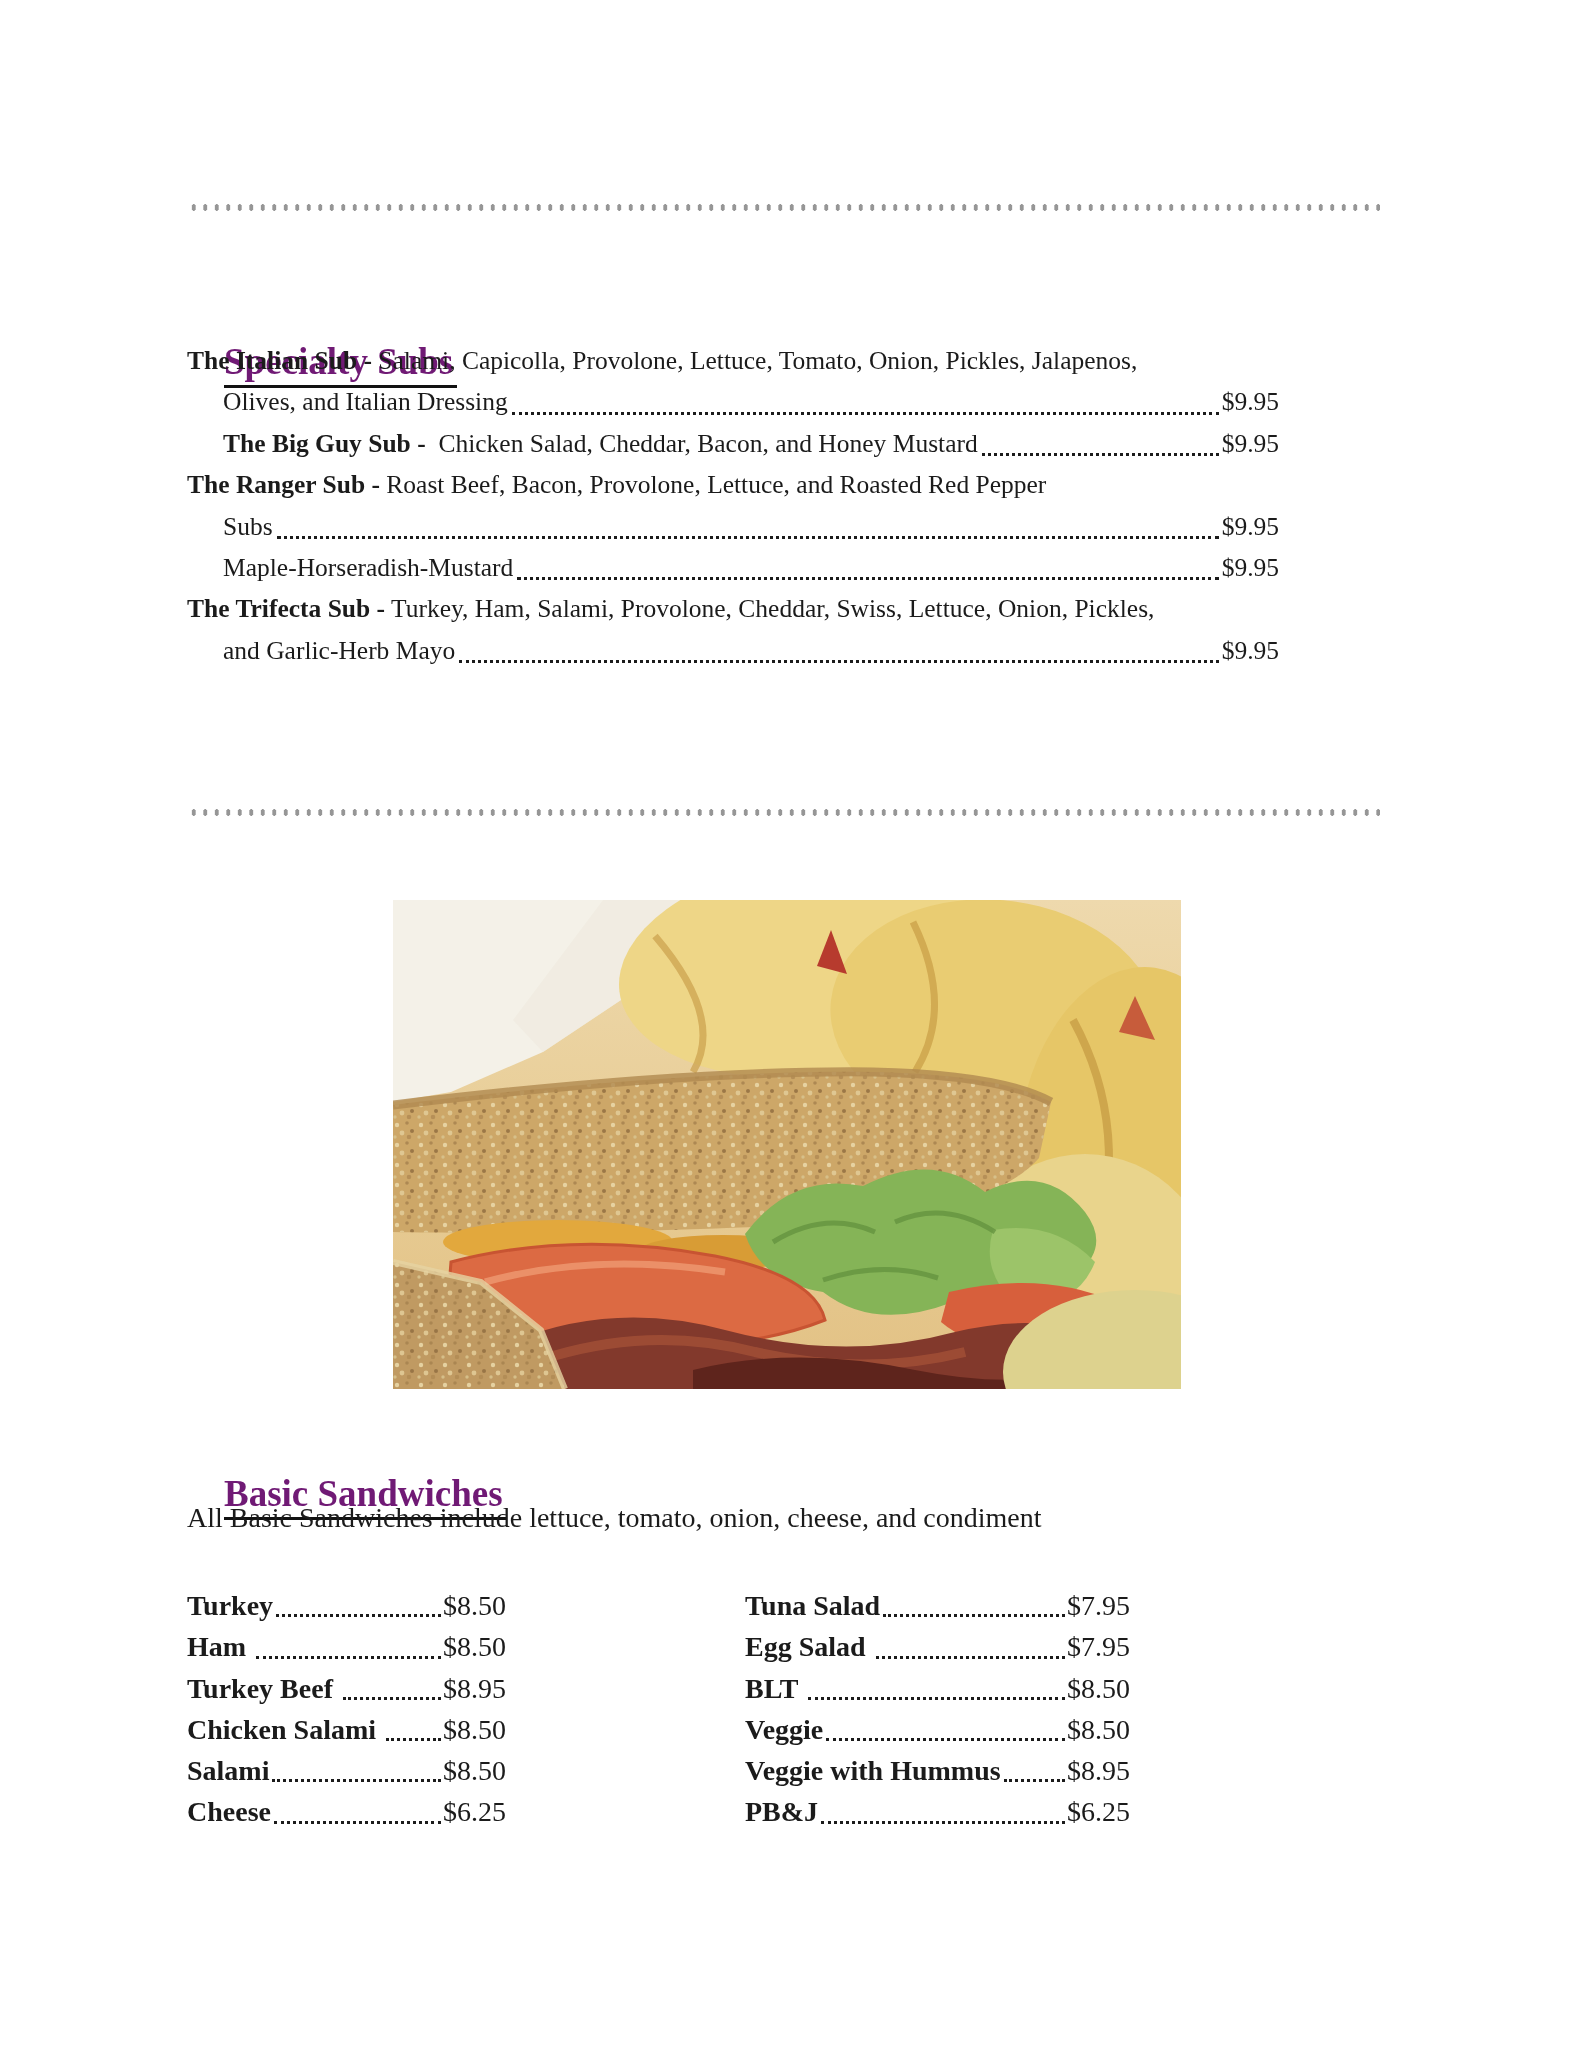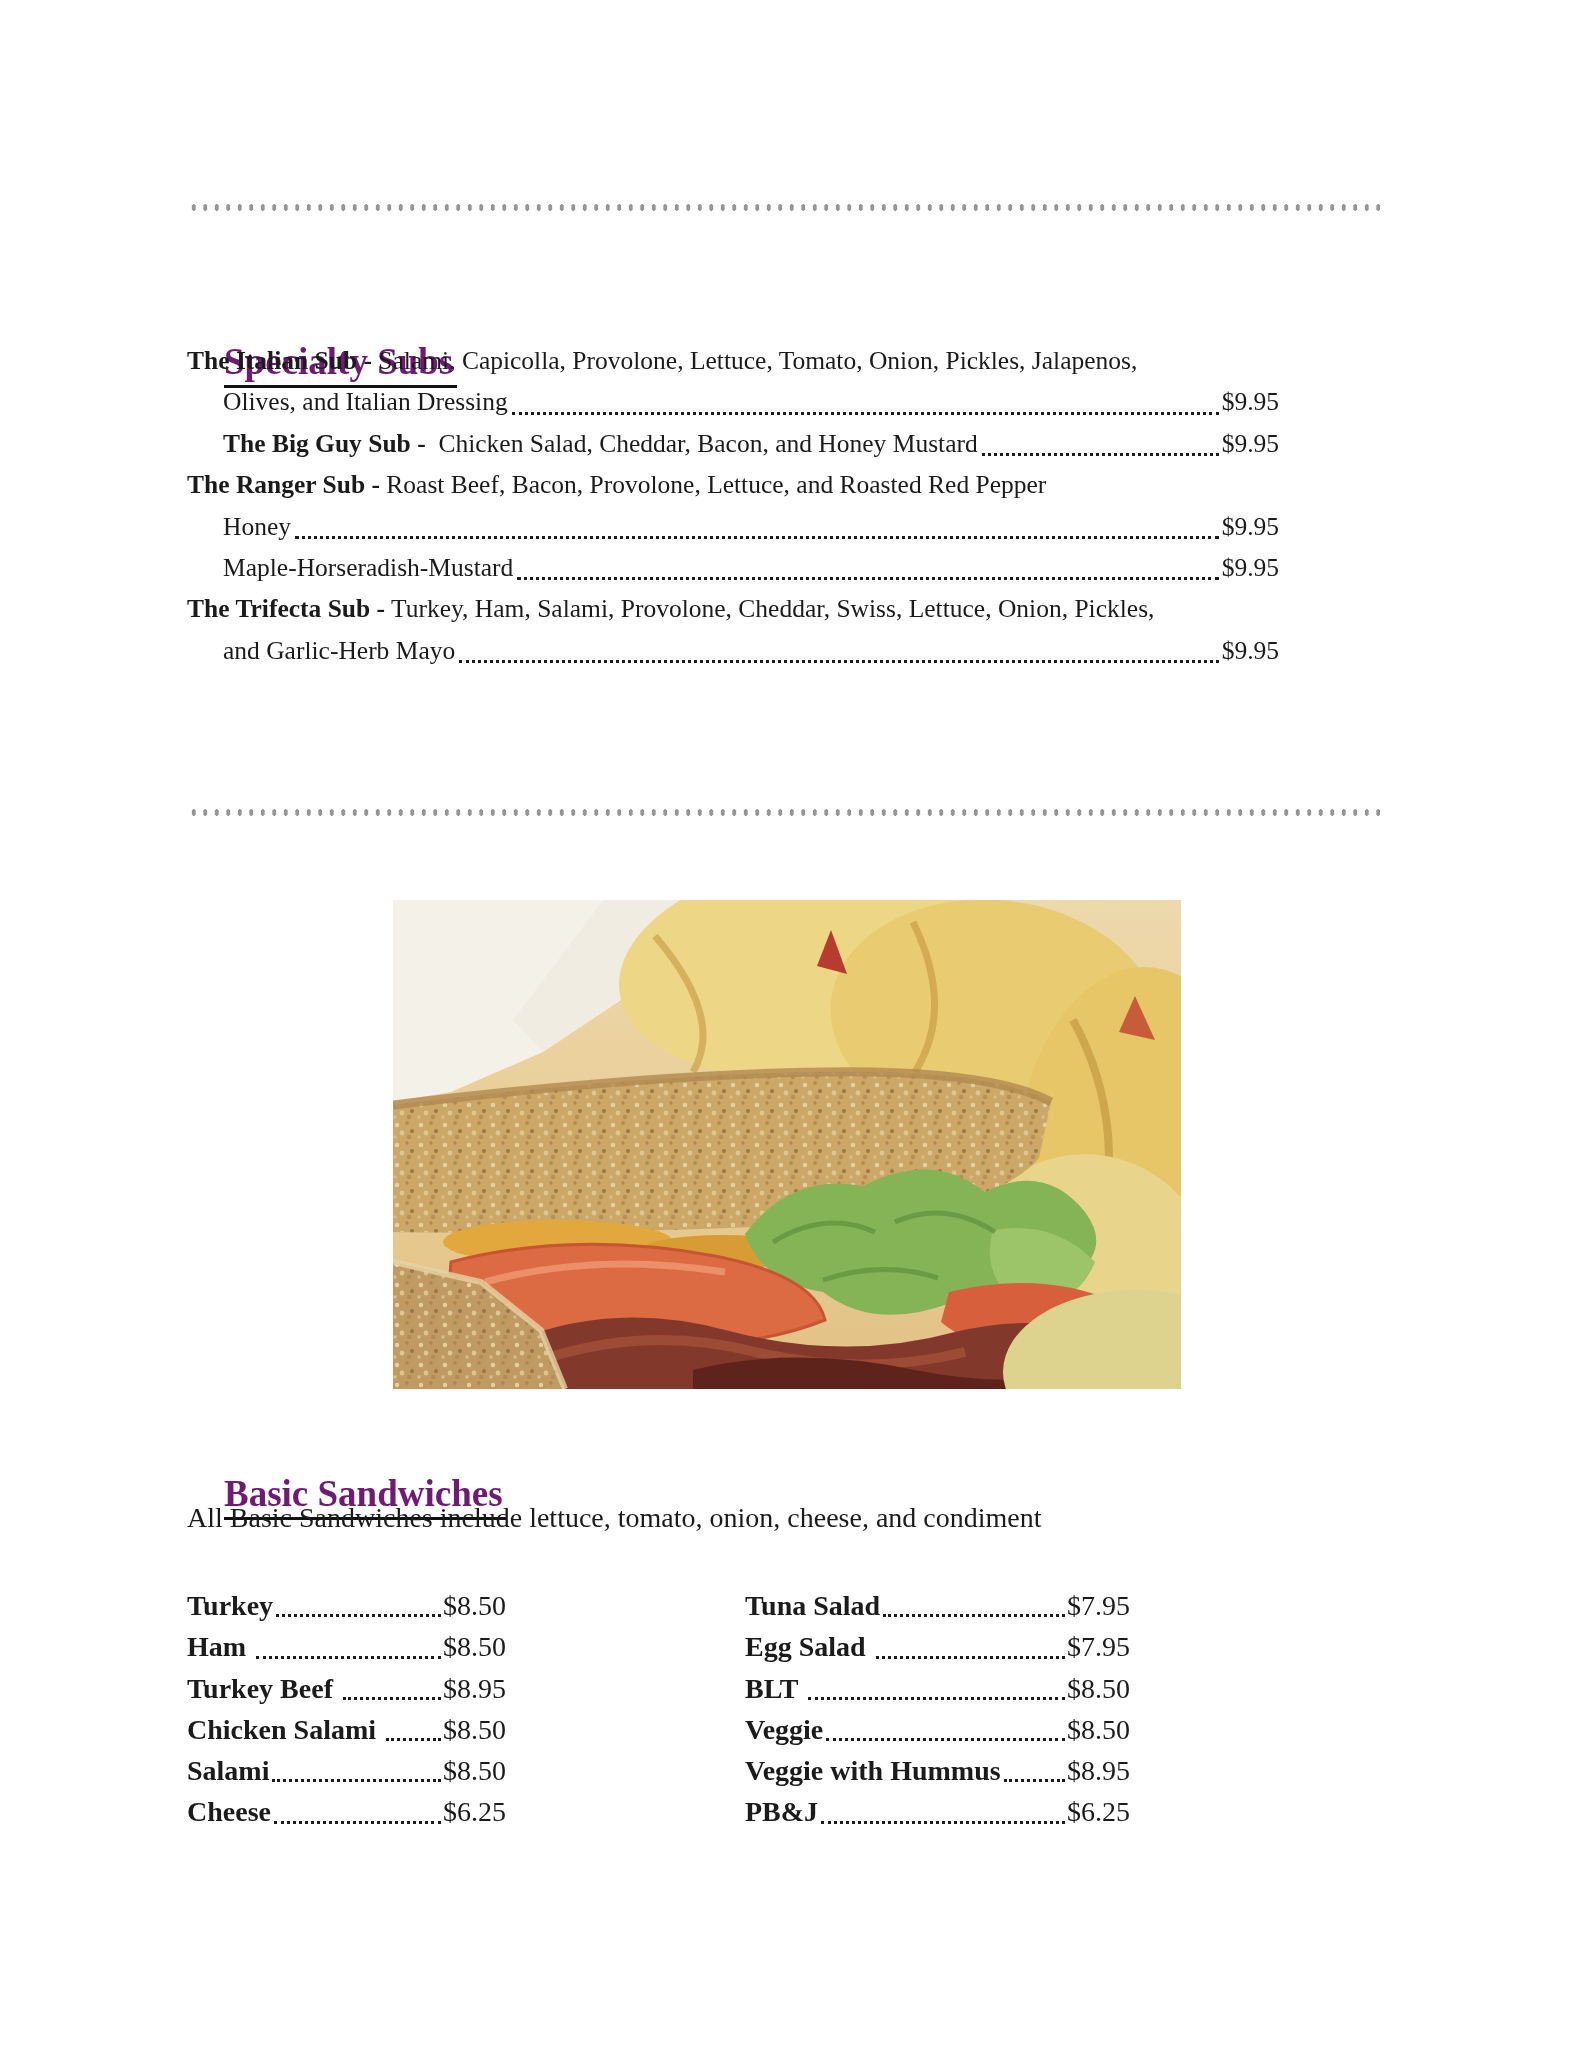--- a/index.html
+++ b/index.html
@@ -105,21 +105,21 @@
 
   <div id="specialty-heading" class="section-heading">
     <span class="u">Specialty Subs</span>
   </div>
 
   <div id="specialty-body">
     <div class="mline"><span class="b">The Italian Sub -</span><span> Salami, Capicolla, Provolone, Lettuce, Tomato, Onion, Pickles, Jalapenos,</span></div>
     <div class="mline flexline"><span>Olives, and Italian Dressing</span><span class="leader"></span><span class="price">$9.95</span></div>
     <div class="mline flexline"><span class="b">The Big Guy Sub -</span><span>  Chicken Salad, Cheddar, Bacon, and Honey Mustard</span><span class="leader"></span><span class="price">$9.95</span></div>
     <div class="mline"><span class="b">The Ranger Sub -</span><span> Roast Beef, Bacon, Provolone, Lettuce, and Roasted Red Pepper</span></div>
-    <div class="mline flexline"><span>Honey</span><span class="leader"></span><span class="price">$9.95</span></div>
+    <div class="mline flexline"><span>Subs</span><span class="leader"></span><span class="price">$9.95</span></div>
     <div class="mline flexline"><span>Maple-Horseradish-Mustard</span><span class="leader"></span><span class="price">$9.95</span></div>
     <div class="mline"><span class="b">The Trifecta Sub -</span><span> Turkey, Ham, Salami, Provolone, Cheddar, Swiss, Lettuce, Onion, Pickles,</span></div>
     <div class="mline flexline"><span>and Garlic-Herb Mayo</span><span class="leader"></span><span class="price">$9.95</span></div>
   </div>
 
   <div id="divider-bottom" class="dotted-divider"></div>
 
   <div id="photo-wrap">
     <svg width="788" height="489" viewBox="0 0 788 489" preserveAspectRatio="none">
       <defs>

